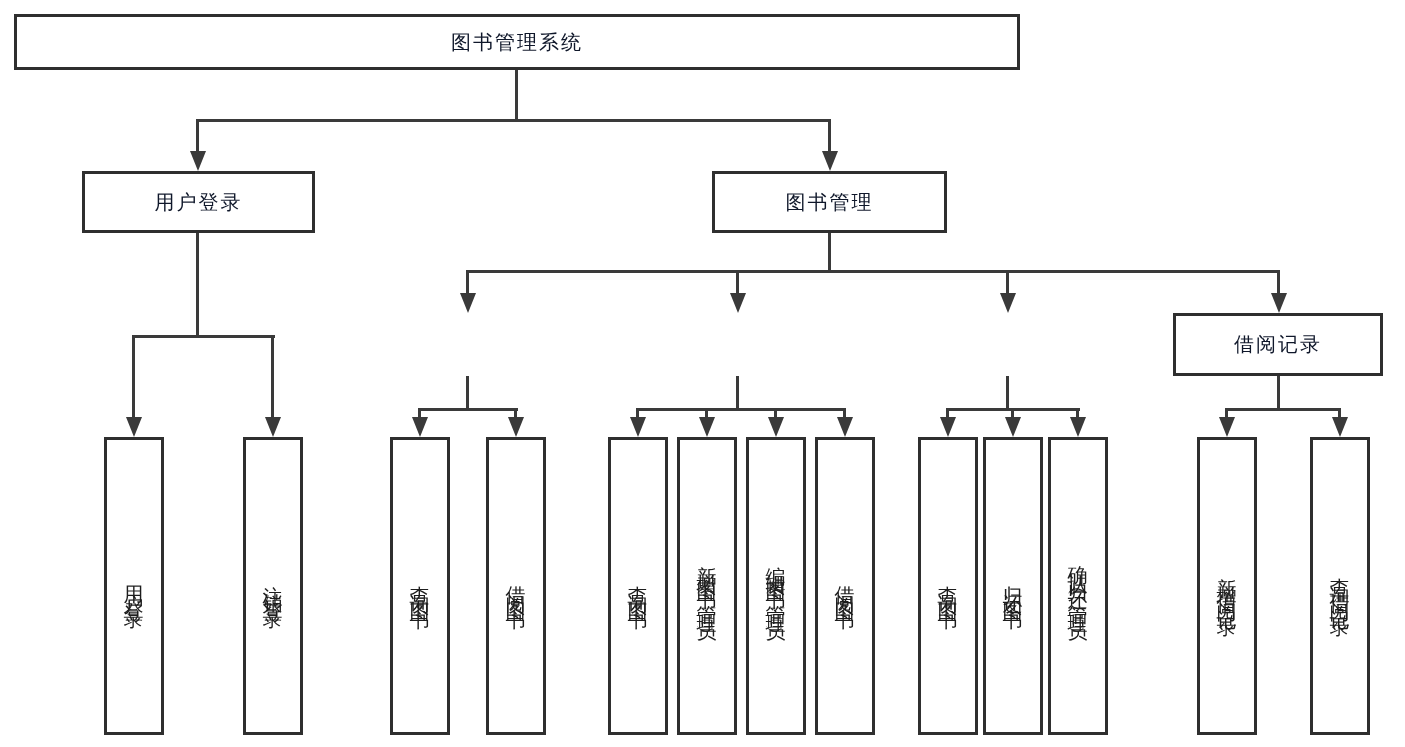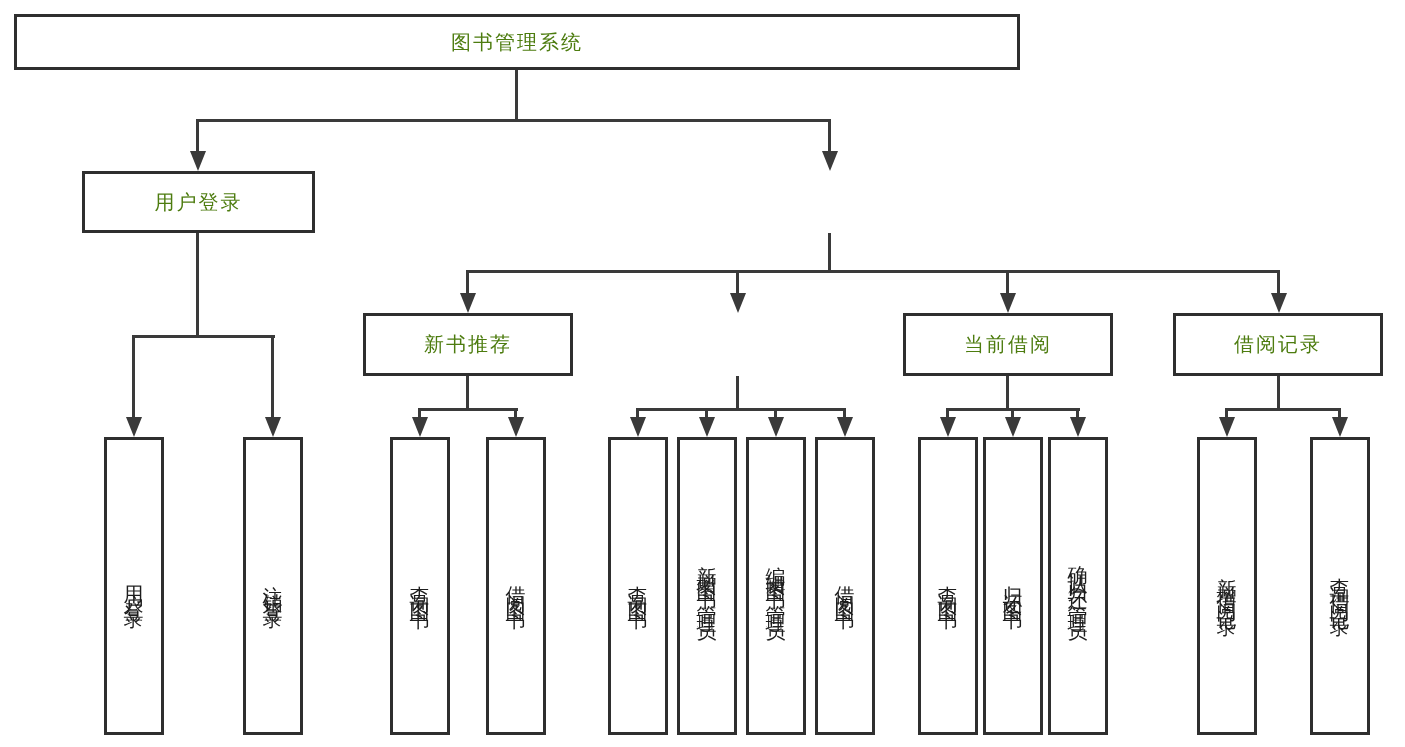--- a/index.html
+++ b/index.html
@@ -14,21 +14,21 @@
   
   .node {
     position: absolute;
     box-sizing: border-box;
     border: 3px solid #2f2f2f;
     background: #ffffff;
     display: flex;
     align-items: center;
     justify-content: center;
     font-size: 20px;
-    color: #4d7c0f;
+    color: #0f172a;
     letter-spacing: 2px;
     z-index: 2;
   }
   .vnode {
     position: absolute;
     box-sizing: border-box;
     top: 437px;
     width: 60px;
     height: 298px;
     border: 3px solid #2f2f2f;
@@ -129,23 +129,22 @@
   <div class="vl" style="left:1277px; top:376px; height:32px;"></div>
   <div class="hl" style="left:1225px; top:408px; width:116px;"></div>
   <div class="vl" style="left:1225px; top:408px; height:11px;"></div>
   <div class="ar" style="left:1219px; top:417px;"></div>
   <div class="vl" style="left:1338px; top:408px; height:11px;"></div>
   <div class="ar" style="left:1332px; top:417px;"></div>
 
   <div class="node" style="left:14px; top:14px; width:1006px; height:56px;">图书管理系统</div>
 
   <div class="node" style="left:82px; top:171px; width:233px; height:62px;">用户登录</div>
+  <div class="node" style="left:712px; top:171px; width:235px; height:62px;">图书管理</div>
 
-  <div class="node" style="left:363px; top:313px; width:210px; height:63px;">新书推荐</div>
-  <div class="node" style="left:903px; top:313px; width:210px; height:63px;">当前借阅</div>
   <div class="node" style="left:1173px; top:313px; width:210px; height:63px;">借阅记录</div>
 
   <div class="vnode" style="left:104px;">
     <span class="vtext">用户登录</span>
   </div>
   <div class="vnode" style="left:243px;">
     <span class="vtext">注销登录</span>
   </div>
 
   <div class="vnode" style="left:390px;">

